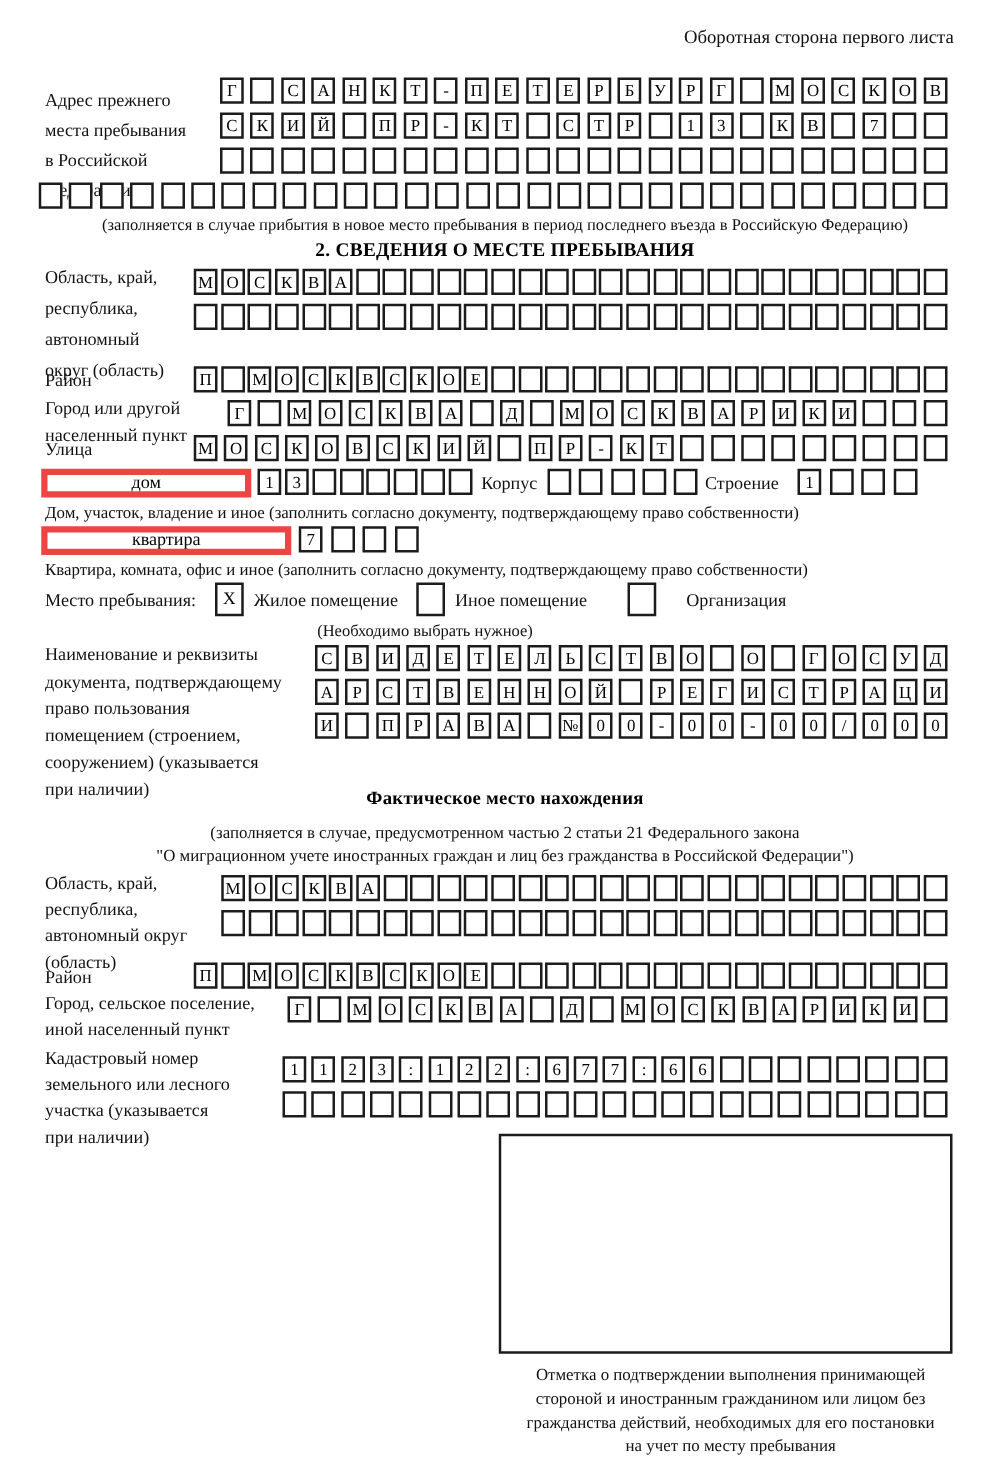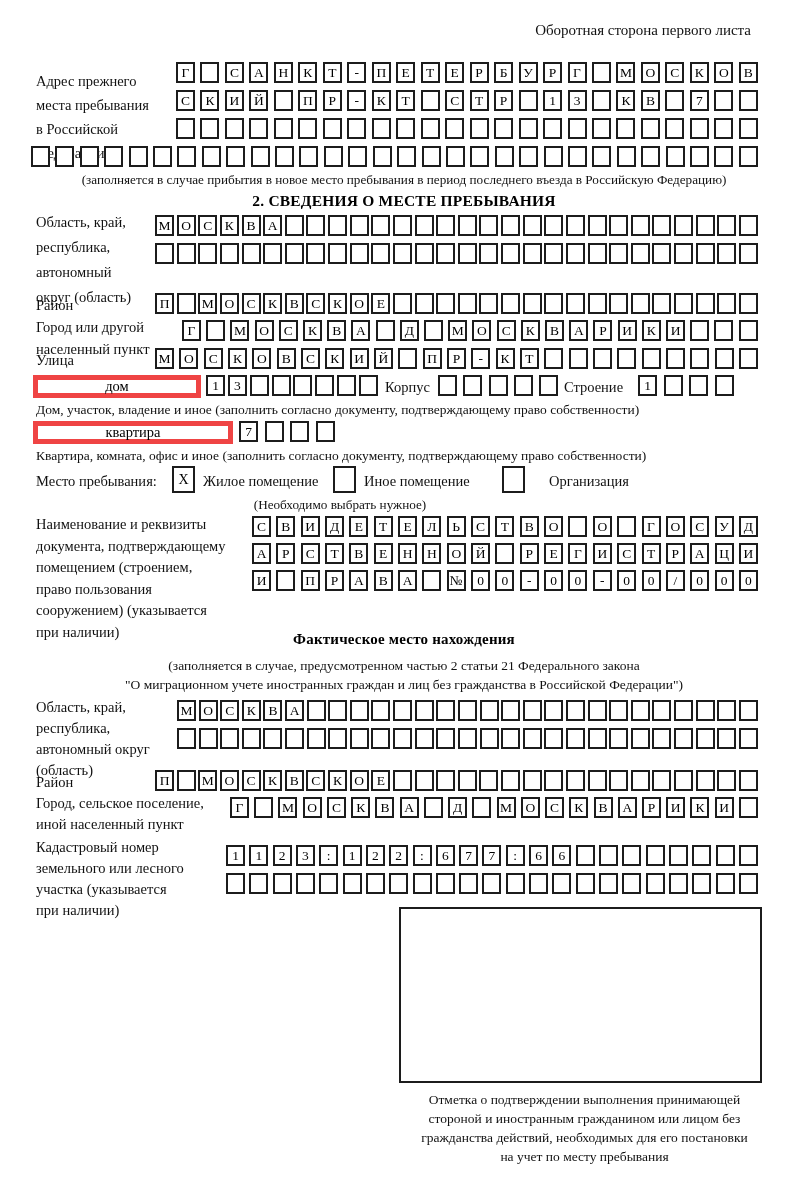--- a/index.html
+++ b/index.html
@@ -36,21 +36,21 @@
     font-size:14px; background:#fff;
   }
   .stamp { border:2px solid #1c1c1c; background:#fff; }
   .lines19 div { line-height:19px; }
 </style>
 </head>
 <body>
 
 <div class="page">
 
-  <div class="abs cap" style="top:22px; right:49px; font-size:15px;">Оборотная сторона первого листа</div>
+  <div class="abs cap" style="top:22px; right:37px; font-size:15px;">Оборотная сторона первого листа</div>
 
   <div class="abs lbl" style="left:36px; top:69px; width:142px;">
       <div>Адрес прежнего</div>
       <div>места пребывания</div>
       <div>в Российской</div>
       <div>Федерации</div>
     </div>
   <div class="abs cellrow" style="left:176px; top:62px; width:582px;">
       <div class="cell">Г</div>
       <div class="cell"></div>
@@ -366,22 +366,22 @@
   <div class="abs lbl" style="left:203px; top:469px;">Жилое помещение</div>
   <div class="abs checkbox" style="left:333px; top:466px;"></div>
   <div class="abs lbl" style="left:364px; top:469px;">Иное помещение</div>
   <div class="abs checkbox" style="left:502px; top:466px;"></div>
   <div class="abs lbl" style="left:549px; top:469px;">Организация</div>
   <div class="abs cap center" style="left:36px; top:497px; width:600px;">(Необходимо выбрать нужное)</div>
 
   <div class="abs lbl" style="left:36px; top:514px; line-height:21.5px;">
       <div>Наименование и реквизиты</div>
       <div>документа, подтверждающему</div>
+      <div>право пользования</div>
       <div>помещением (строением,</div>
-      <div>право пользования</div>
       <div>сооружением) (указывается</div>
       <div>при наличии)</div>
     </div>
   <div class="abs cellrow" style="left:252px; top:516px; width:506px;">
       <div class="cell">С</div>
       <div class="cell">В</div>
       <div class="cell">И</div>
       <div class="cell">Д</div>
       <div class="cell">Е</div>
       <div class="cell">Т</div>

